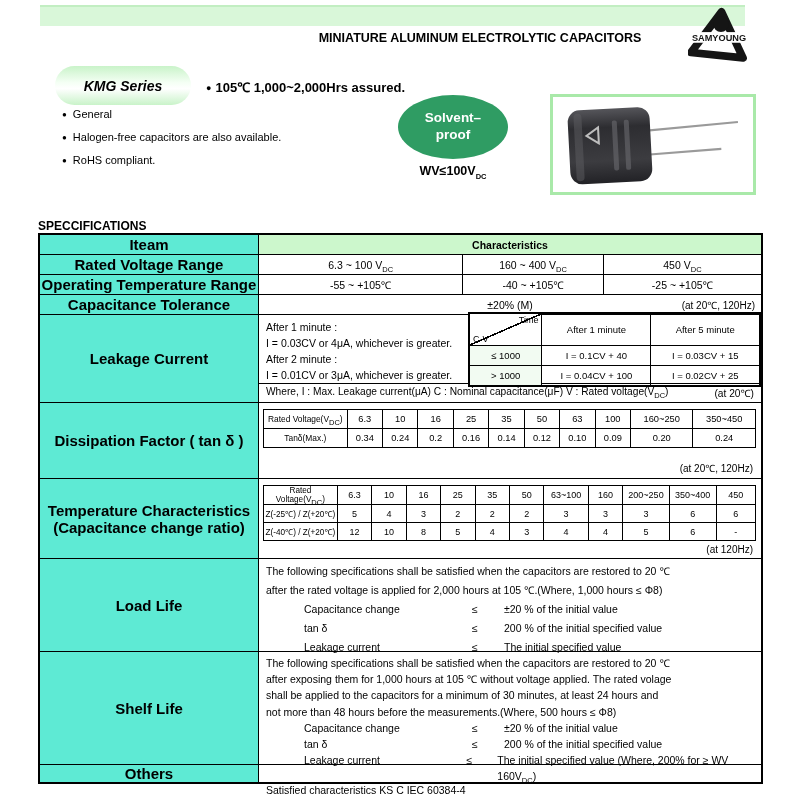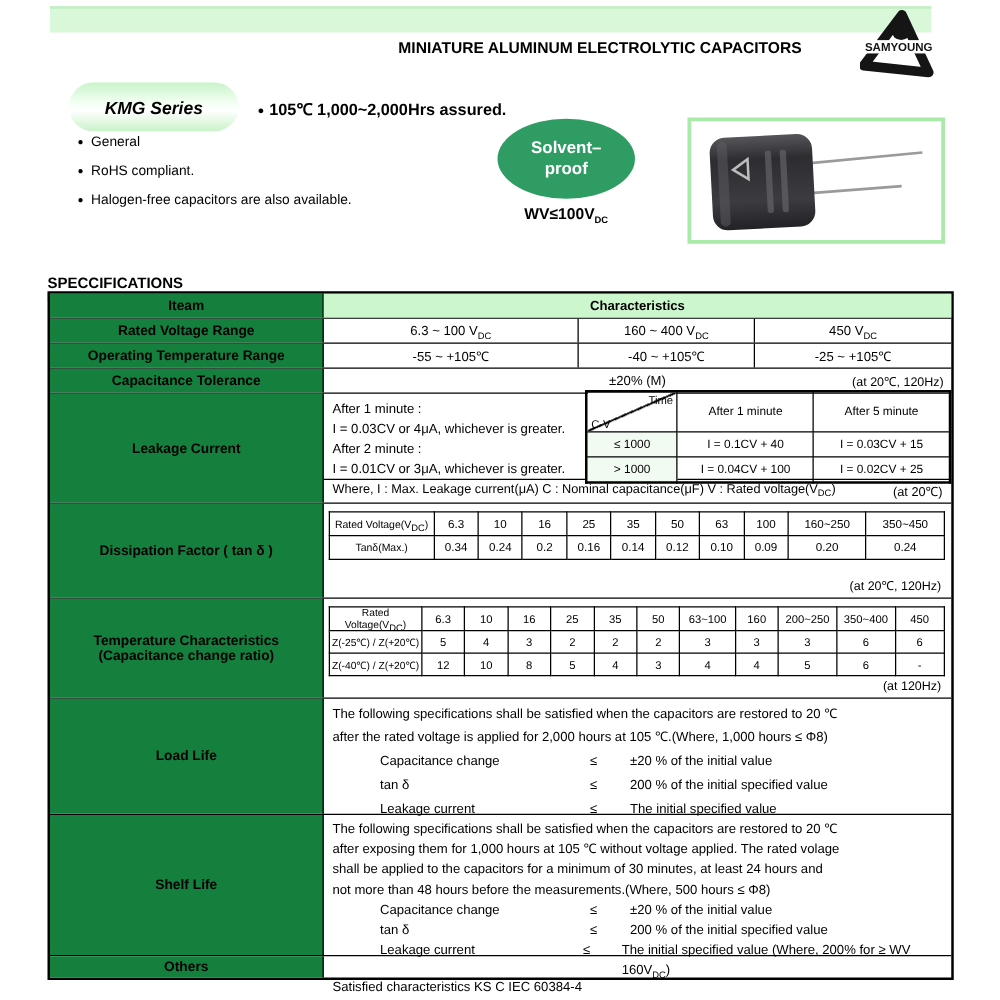--- a/index.html
+++ b/index.html
@@ -23,22 +23,22 @@
         color:#fff;font-weight:bold;font-size:13.5px;display:flex;flex-direction:column;align-items:center;
         justify-content:center;line-height:1.25;}
   .wv{position:absolute;left:398px;top:164px;width:110px;text-align:center;font-weight:bold;font-size:12.5px;}
   .capbox{position:absolute;left:550px;top:94px;width:206px;height:101px;border:3px solid #a9e9a9;background:#fff;box-sizing:border-box;}
 
   
   .spec-h{position:absolute;left:38px;top:219px;font-size:12px;font-weight:bold;border-bottom:7px solid #14b8a6;padding-bottom:1px;}
   .table{position:absolute;left:38px;top:233px;width:725px;border:2px solid #000;box-sizing:border-box;font-size:10.5px;background:#fff;}
   .srow{display:flex;border-top:1px solid #000;box-sizing:border-box;}
   .srow:first-child{border-top:none;}
-  .slabel{width:219px;background:#15803d;border-right:1px solid #000;display:flex;flex-direction:column;
-          align-items:center;justify-content:center;text-align:center;font-weight:bold;font-size:11px;flex-shrink:0;box-sizing:border-box;}
+  .slabel{width:219px;background:#5eead4;border-right:1px solid #000;display:flex;flex-direction:column;
+          align-items:center;justify-content:center;text-align:center;font-weight:bold;font-size:15px;flex-shrink:0;box-sizing:border-box;}
   .scontent{flex:1;min-width:0;position:relative;box-sizing:border-box;}
   .ghead{background:#ccf7cc;font-weight:bold;display:flex;align-items:center;justify-content:center;}
   .h19{height:19px;} .h20{height:20px;} .h88{height:88px;} .h76{height:76px;} .h80{height:80px;}
   .h93{height:93px;} .h113{height:113px;} .h18{height:18px;}
   .cells3{display:flex;height:100%;}
   .c3{display:flex;align-items:center;justify-content:center;border-left:1px solid #000;box-sizing:border-box;}
   .c3:first-child{border-left:none;}
   .c3a{width:40.5%;} .c3b{width:28%;} .c3c{flex:1;}
   .tolval{position:absolute;left:0;right:0;top:0;bottom:0;display:flex;align-items:center;justify-content:center;}
   .tolnote{position:absolute;right:6px;top:0;bottom:0;display:flex;align-items:center;font-size:10px;}
@@ -98,22 +98,22 @@
   </div>
 
   <div class="kmg">KMG Series</div>
 
   <div class="assure">
     <span class="blt">●</span><span>105℃ 1,000~2,000Hrs assured.</span>
   </div>
 
   <div class="features">
     <div class="feature"><span class="fb">●</span><span>General</span></div>
+    <div class="feature"><span class="fb">●</span><span>Halogen-free capacitors are also available.</span></div>
     <div class="feature"><span class="fb">●</span><span>RoHS compliant.</span></div>
-    <div class="feature"><span class="fb">●</span><span>Halogen-free capacitors are also available.</span></div>
   </div>
 
   <div class="oval">
     <div>Solvent–</div>
     <div>proof</div>
   </div>
 
   <div class="wv">
     <span>WV≤100V</span><sub>DC</sub>
   </div>

